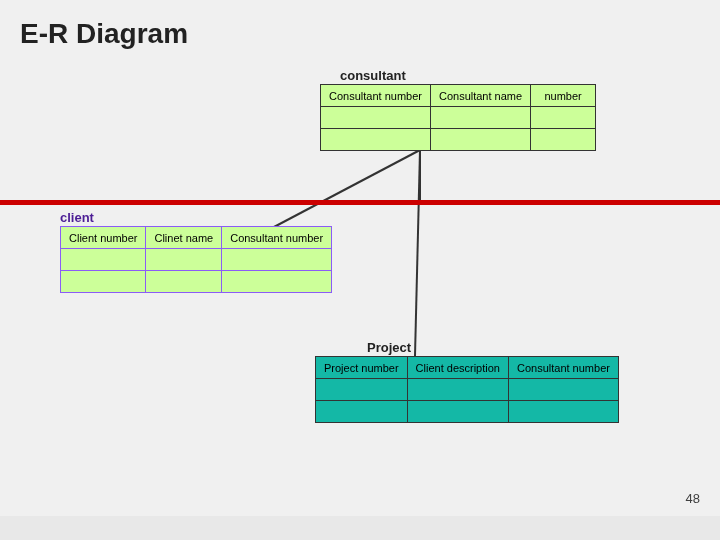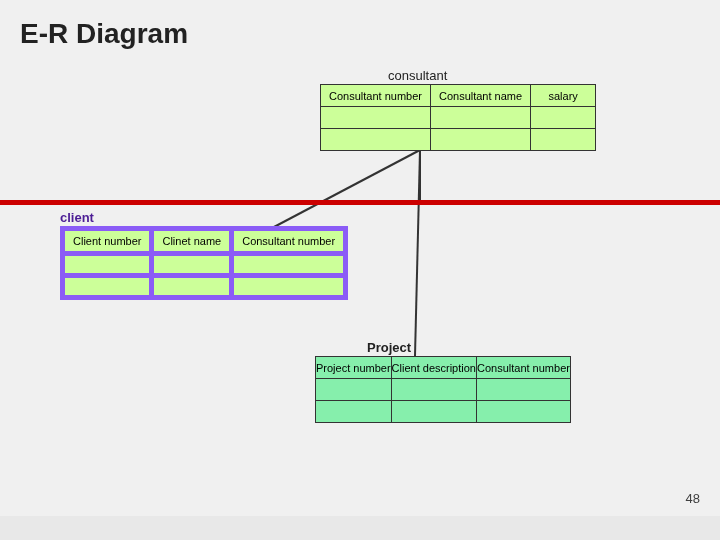--- a/index.html
+++ b/index.html
@@ -28,23 +28,22 @@
       font-weight: bold;
       color: #222;
     }
 
     
     .consultant-label {
       position: absolute;
       top: 68px;
       left: 340px;
       font-size: 13px;
-      font-weight: normal;
+      font-weight: bold;
       color: #222;
-      margin-left: 48px;
     }
 
     .consultant-table {
       position: absolute;
       top: 84px;
       left: 320px;
       border-collapse: collapse;
     }
 
     .consultant-table td {
@@ -87,21 +86,21 @@
     }
 
     .client-table {
       position: absolute;
       top: 226px;
       left: 60px;
       border-collapse: collapse;
     }
 
     .client-table td {
-      border: 5px solid #8b5cf6;
+      border: 1px solid #8b5cf6;
       padding: 4px 8px;
       font-size: 11px;
       background: #ccff99;
       min-width: 65px;
       text-align: center;
       height: 22px;
     }
 
     .client-table tr:last-child td {
       height: 22px;
@@ -120,23 +119,23 @@
 
     .project-table {
       position: absolute;
       top: 356px;
       left: 315px;
       border-collapse: collapse;
     }
 
     .project-table td {
       border: 1px solid #333;
-      padding: 4px 0;
+      padding: 4px 8px;
       font-size: 11px;
-      background: #86efac;
+      background: #14b8a6;
       min-width: 65px;
       text-align: center;
       height: 22px;
     }
 
     .project-table tr:last-child td {
       height: 22px;
     }
 
     
@@ -173,21 +172,21 @@
 
     <line x1="420" y1="150" x2="255" y2="237" stroke="#333" stroke-width="2"></line>
   </svg>
 
   <div class="consultant-label">consultant</div>
   <table class="consultant-table">
     <tbody>
       <tr>
         <td>Consultant number</td>
         <td>Consultant name</td>
-        <td>salary</td>
+        <td>number</td>
       </tr>
       <tr>
         <td></td>
         <td></td>
         <td></td>
       </tr>
       <tr>
         <td></td>
         <td></td>
         <td></td>

